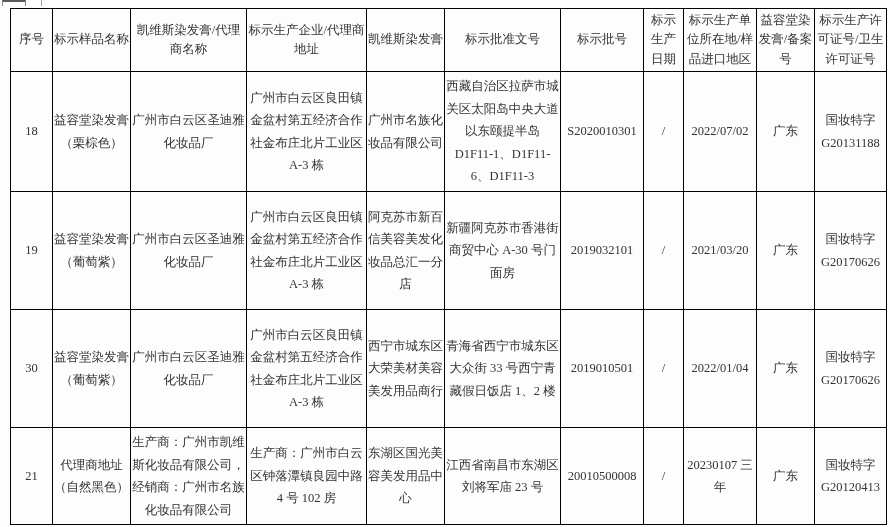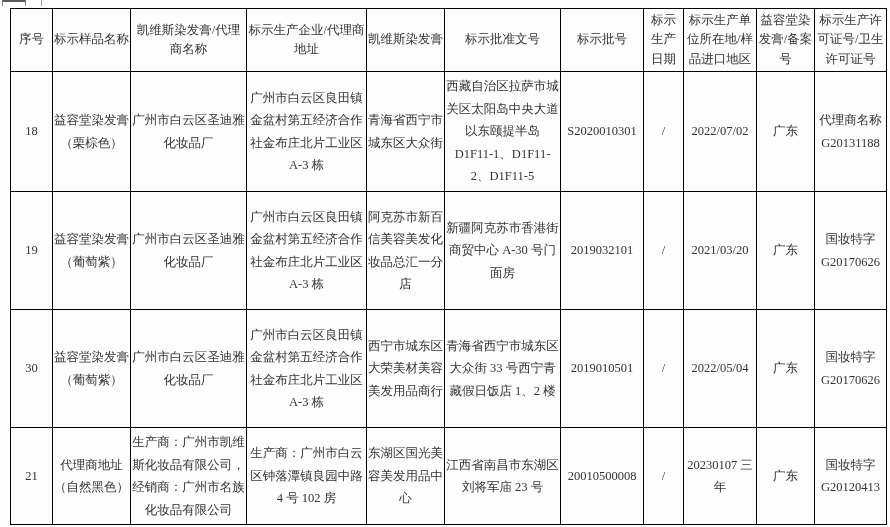--- a/index.html
+++ b/index.html
@@ -83,27 +83,27 @@
         <th>益容堂染发膏/备案号</th>
         <th>标示生产许可证号/卫生许可证号</th>
       </tr>
     </thead>
     <tbody>
       <tr class="r18">
         <td>18</td>
         <td>益容堂染发膏（栗棕色）</td>
         <td>广州市白云区圣迪雅化妆品厂</td>
         <td>广州市白云区良田镇金盆村第五经济合作社金布庄北片工业区 A-3 栋</td>
-        <td>青海省西宁市城东区大众街</td>
-        <td>西藏自治区拉萨市城关区太阳岛中央大道以东颐提半岛D1F11-1、D1F11-2、D1F11-5</td>
+        <td>广州市名族化妆品有限公司</td>
+        <td>西藏自治区拉萨市城关区太阳岛中央大道以东颐提半岛D1F11-1、D1F11-6、D1F11-3</td>
         <td>S2020010301</td>
         <td>/</td>
         <td>2022/07/02</td>
         <td>广东</td>
-        <td>代理商名称 G20131188</td>
+        <td>国妆特字 G20131188</td>
       </tr>
       <tr class="r19">
         <td>19</td>
         <td>益容堂染发膏（葡萄紫）</td>
         <td>广州市白云区圣迪雅化妆品厂</td>
         <td>广州市白云区良田镇金盆村第五经济合作社金布庄北片工业区 A-3 栋</td>
         <td>阿克苏市新百信美容美发化妆品总汇一分店</td>
         <td>新疆阿克苏市香港街商贸中心 A-30 号门面房</td>
         <td>2019032101</td>
         <td>/</td>
@@ -113,21 +113,21 @@
       </tr>
       <tr class="r20">
         <td>30</td>
         <td>益容堂染发膏（葡萄紫）</td>
         <td>广州市白云区圣迪雅化妆品厂</td>
         <td>广州市白云区良田镇金盆村第五经济合作社金布庄北片工业区 A-3 栋</td>
         <td>西宁市城东区大荣美材美容美发用品商行</td>
         <td>青海省西宁市城东区大众街 33 号西宁青藏假日饭店 1、2 楼</td>
         <td>2019010501</td>
         <td>/</td>
-        <td>2022/05/04</td>
+        <td>2022/01/04</td>
         <td>广东</td>
         <td>国妆特字 G20170626</td>
       </tr>
       <tr class="r21">
         <td>21</td>
         <td>代理商地址（自然黑色）</td>
         <td>生产商：广州市凯维斯化妆品有限公司，经销商：广州市名族化妆品有限公司</td>
         <td>生产商：广州市白云区钟落潭镇良园中路 4 号 102 房</td>
         <td>东湖区国光美容美发用品中心</td>
         <td>江西省南昌市东湖区刘将军庙 23 号</td>

